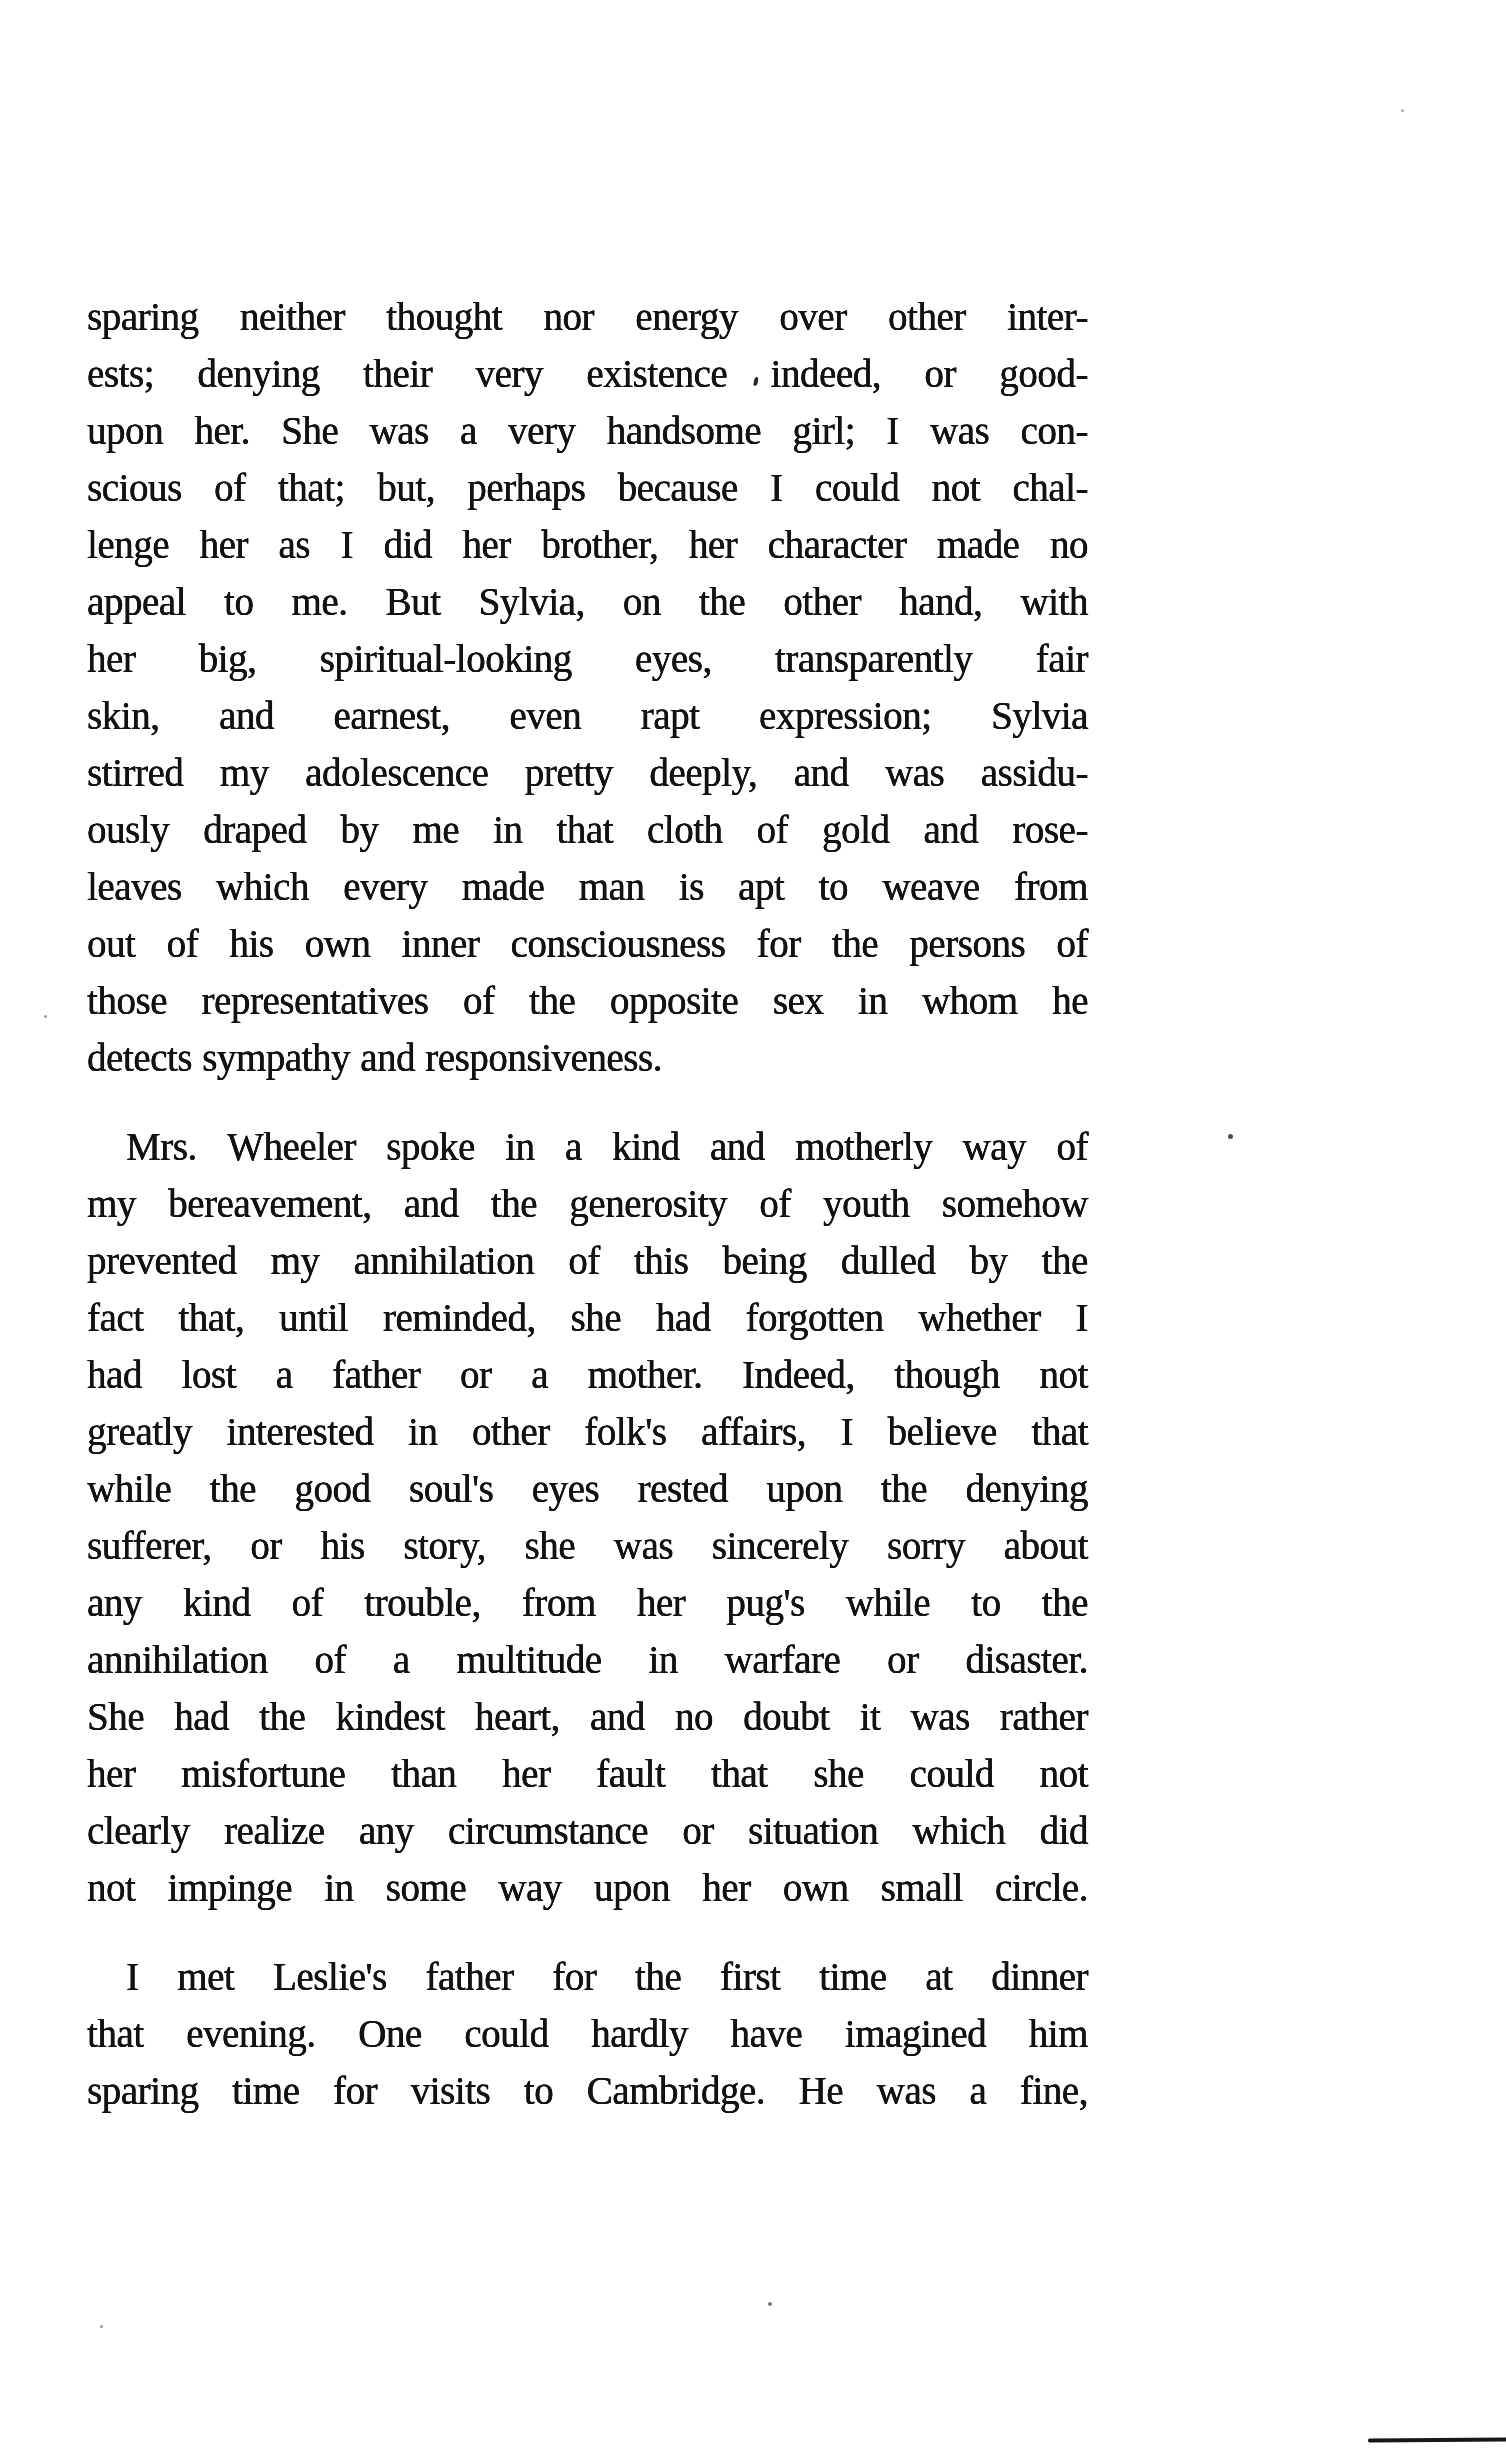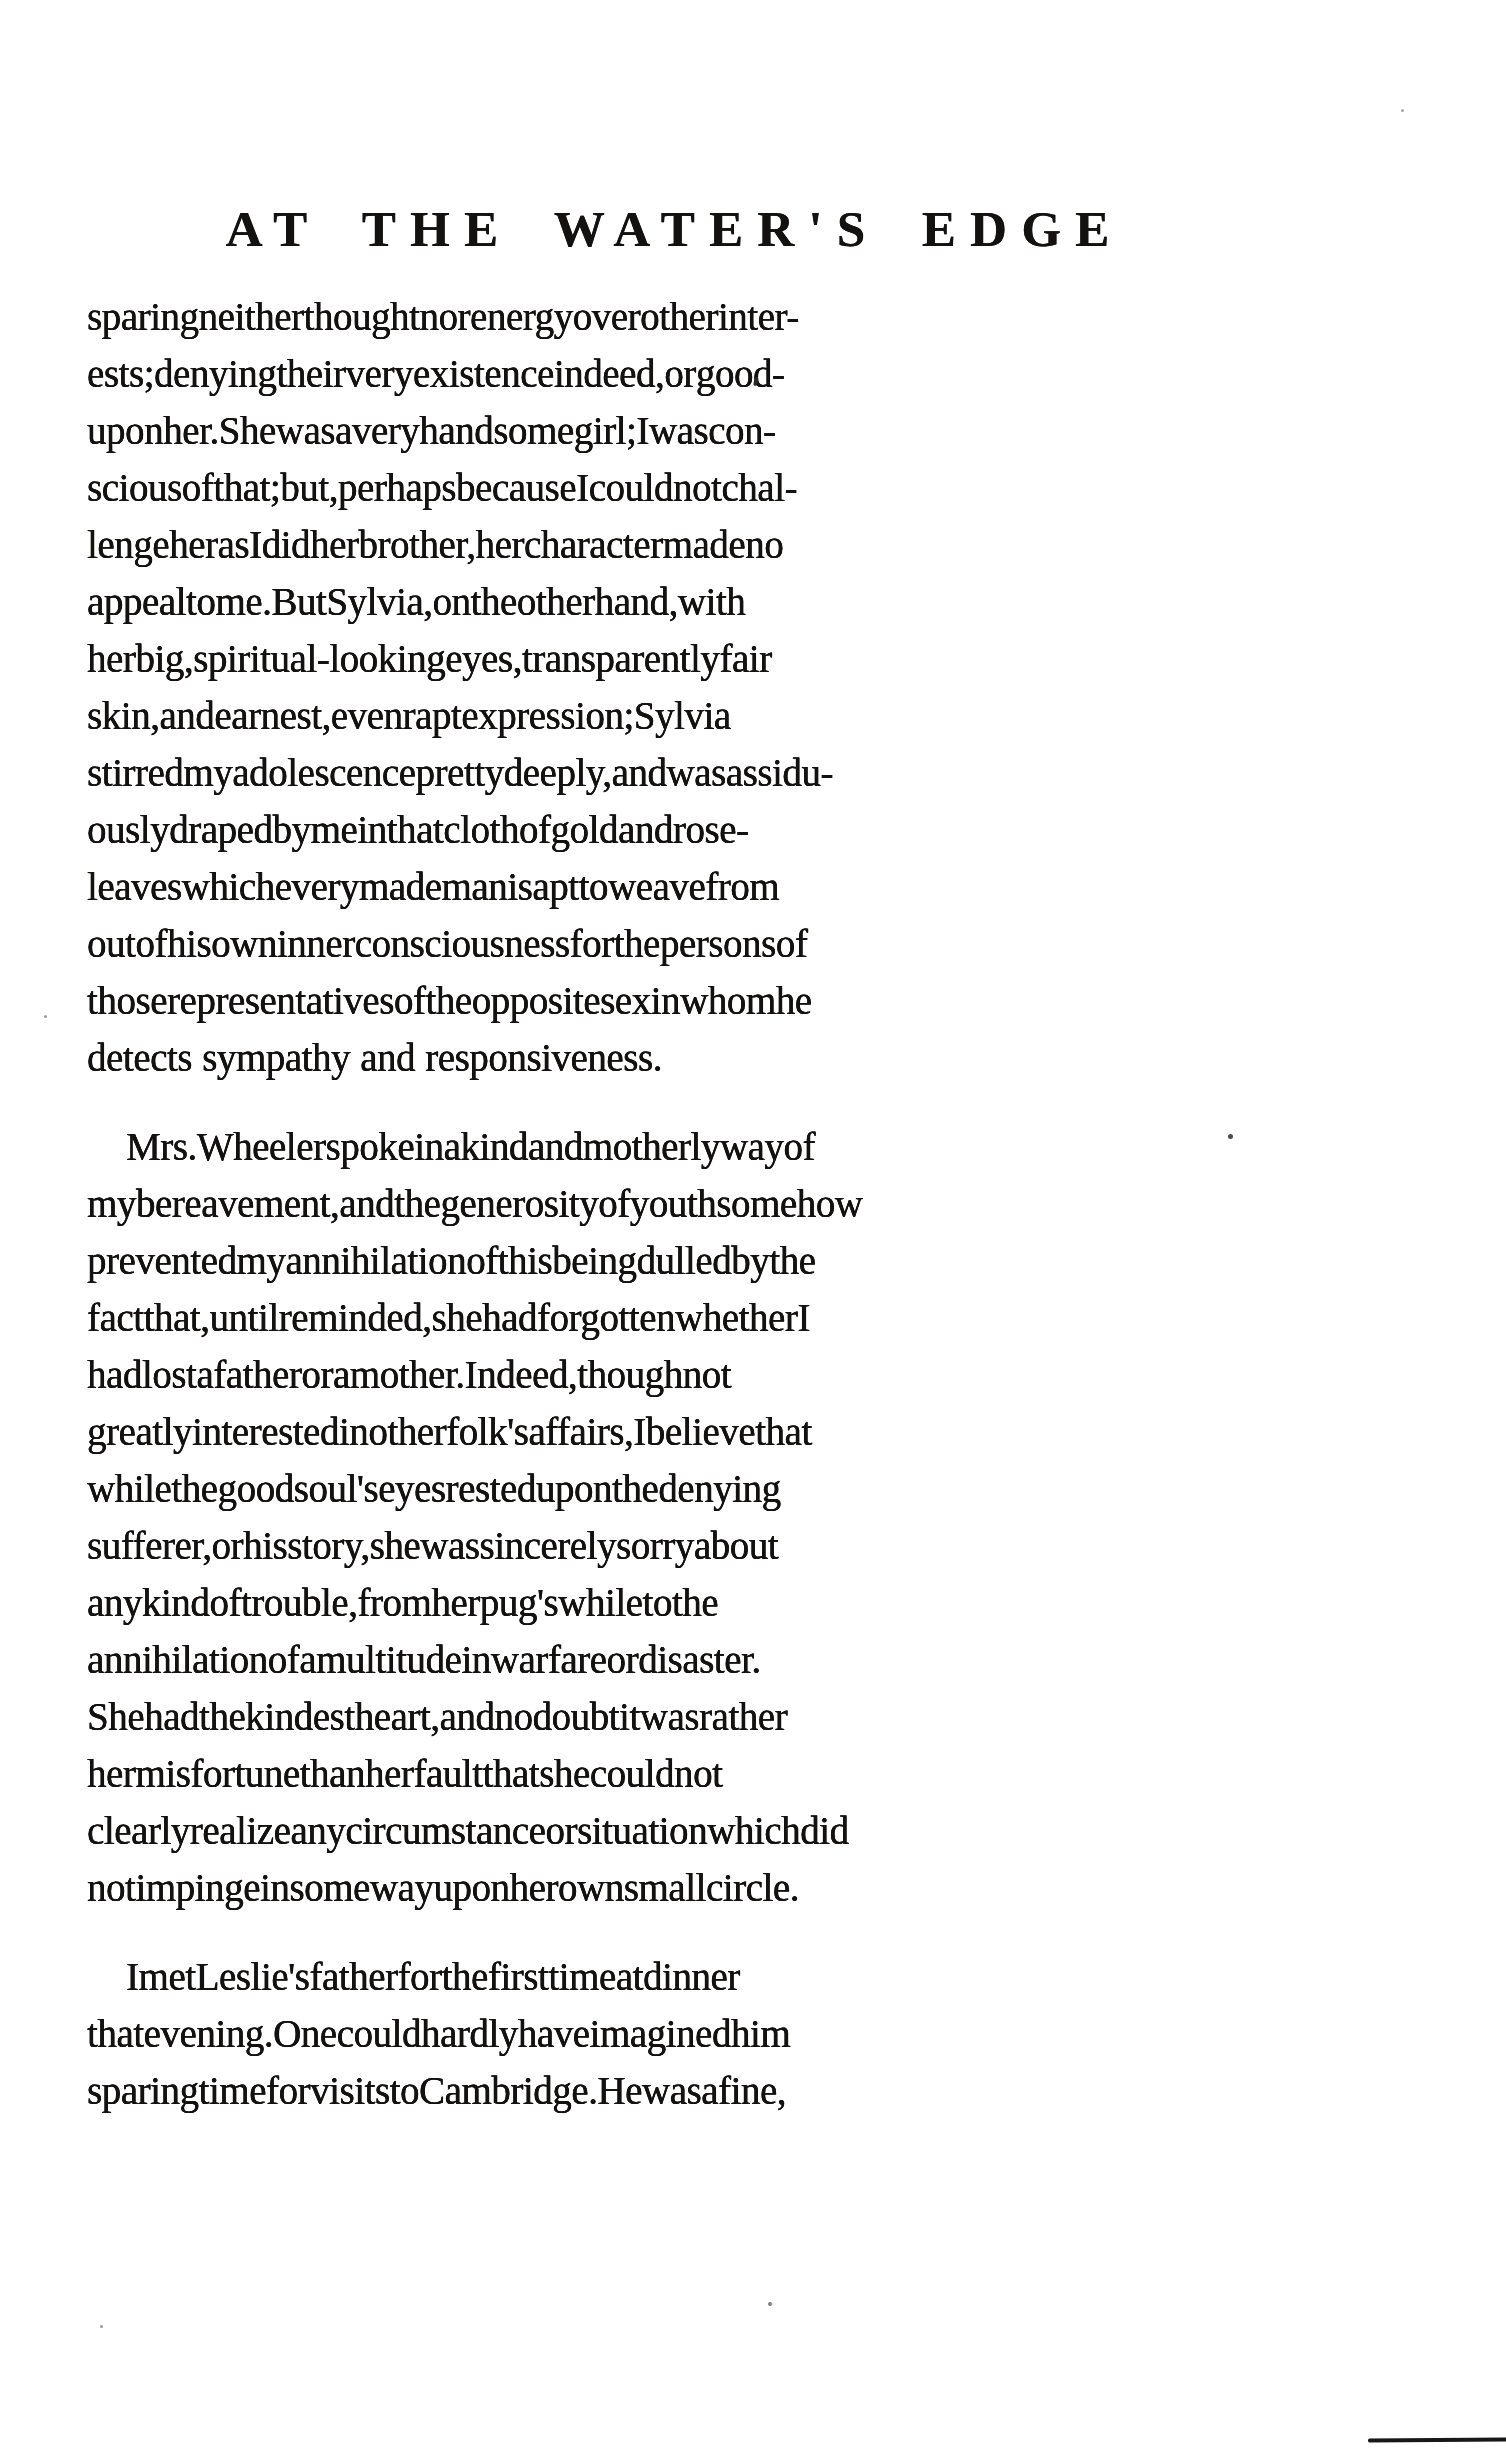--- a/index.html
+++ b/index.html
@@ -39,21 +39,21 @@
     text-shadow: 0.3px 0 0 currentColor, -0.1px 0 0 currentColor;
   }
   .line {
     display: flex;
     height: 57px;
     line-height: 57px;
     align-items: baseline;
     overflow: visible;
     white-space: nowrap;
   }
-  .line.just { }
+  .line.just { justify-content: space-between; }
   .line:not(.just) { gap: 0.26em; align-items: center; }
   .line.indent { padding-left: 39px; margin-top: 32px; }
   
   .page-number {
     position: absolute;
     left: 87px;
     top: 2109px;
     width: 1001px;
     text-align: center;
     transform: translateX(72px);
@@ -78,21 +78,20 @@
     left: 1368px; top: 2438px; width: 139px; height: 4.2px;
     background: #1a1816; border-radius: 1.7px;
     transform: rotate(-0.4deg);
   }
 </style>
 </head>
 <body>
 
 <div class="page" style="--ink: #141210; --paper: #ffffff;">
 
-  <div class="running-head">AT THE WATER'S EDGE</div>
 
   <div class="body-text">
       <div class="line just">
         <span>sparing</span>
         <span>neither</span>
         <span>thought</span>
         <span>nor</span>
         <span>energy</span>
         <span>over</span>
         <span>other</span>

